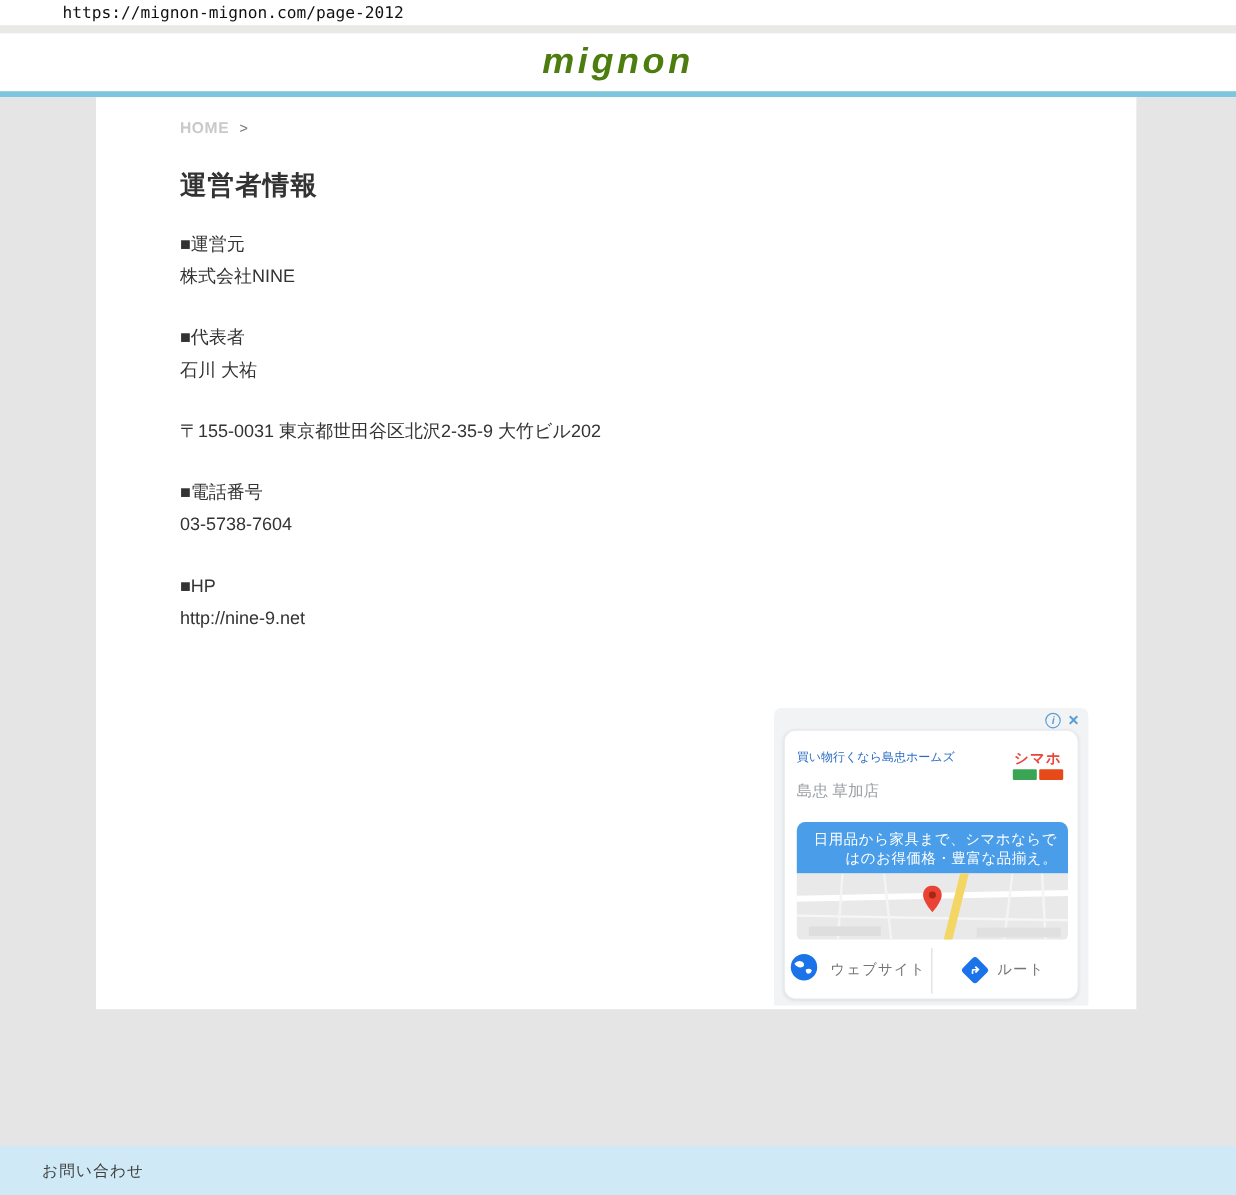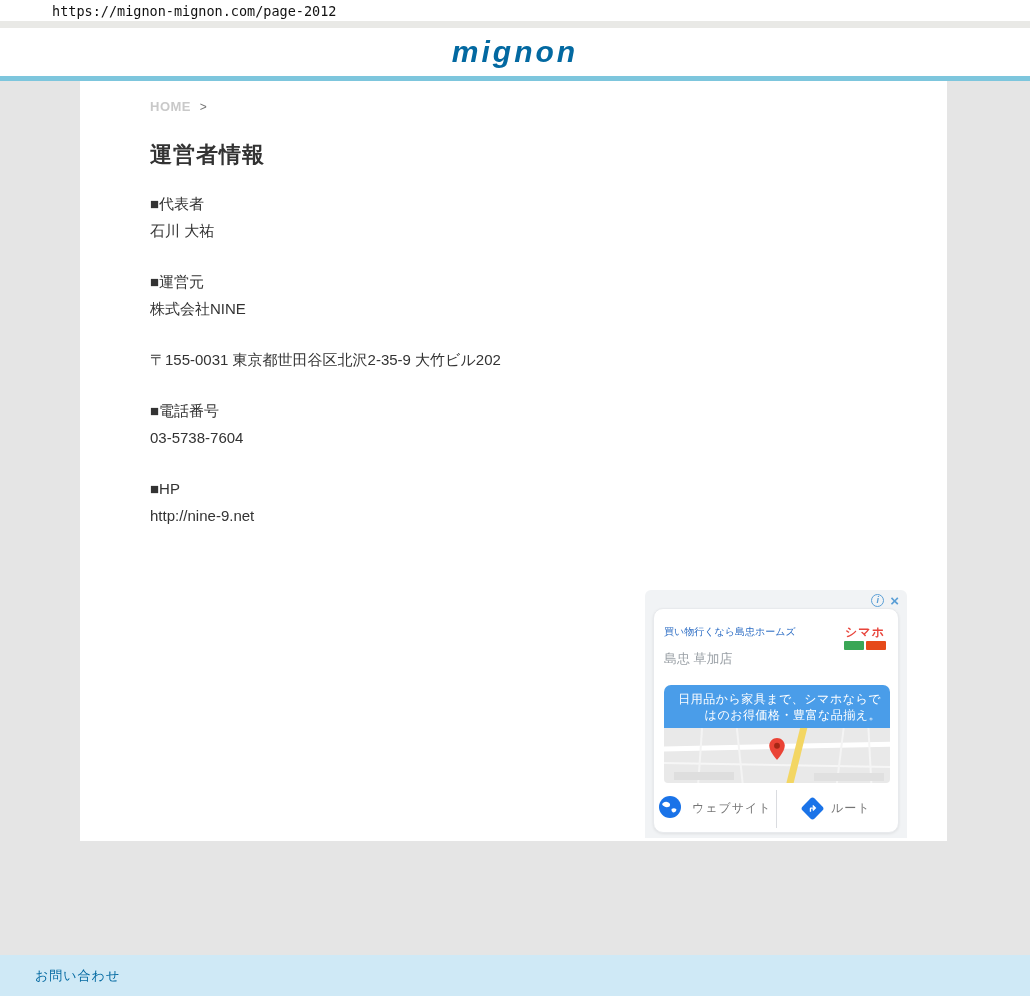--- a/index.html
+++ b/index.html
@@ -31,21 +31,21 @@
     display: flex;
     align-items: center;
     justify-content: center;
   }
   .logo {
     font-family: "Liberation Sans", sans-serif;
     font-style: italic;
     font-weight: bold;
     font-size: 30px;
     letter-spacing: 3px;
-    color: #0369a1;
+    color: #4d7c0f;
   }
   .accent-line { height: 5px; background: #7dc6dd; width: 100%; }
 
   
   .page-bg {
     position: relative;
     height: 874px;
     background: #e5e5e5;
   }
   .content-card {
@@ -212,21 +212,21 @@
   
   .site-footer {
     height: 41px;
     background: #cfe9f6;
     display: flex;
     align-items: center;
     padding-left: 35px;
   }
   .footer-link {
     font-size: 13px;
-    color: #0369a1;
+    color: #404040;
     text-decoration: none;
     cursor: pointer;
     letter-spacing: 1px;
   }
 </style>
 </head>
 <body>
 
 <div class="url-bar">https://mignon-mignon.com/page-2012</div>
 <div class="gray-strip"></div>
@@ -240,27 +240,27 @@
   <div class="content-card">
 
     <div class="breadcrumb">
       <span class="home">HOME</span>
       <span class="sep">&gt;</span>
     </div>
 
     <h1 class="page-title">運営者情報</h1>
 
     <div class="info-section">
+      <span class="label">■運営元</span>
+      <span class="value">株式会社NINE</span>
+    </div>
+
+    <div class="info-section">
       <span class="label">■代表者</span>
       <span class="value">石川 大祐</span>
-    </div>
-
-    <div class="info-section">
-      <span class="label">■運営元</span>
-      <span class="value">株式会社NINE</span>
     </div>
 
     <div class="info-section">
       <span class="value">〒155-0031 東京都世田谷区北沢2-35-9 大竹ビル202</span>
     </div>
 
     <div class="info-section">
       <span class="label">■電話番号</span>
       <span class="value">03-5738-7604</span>
     </div>

